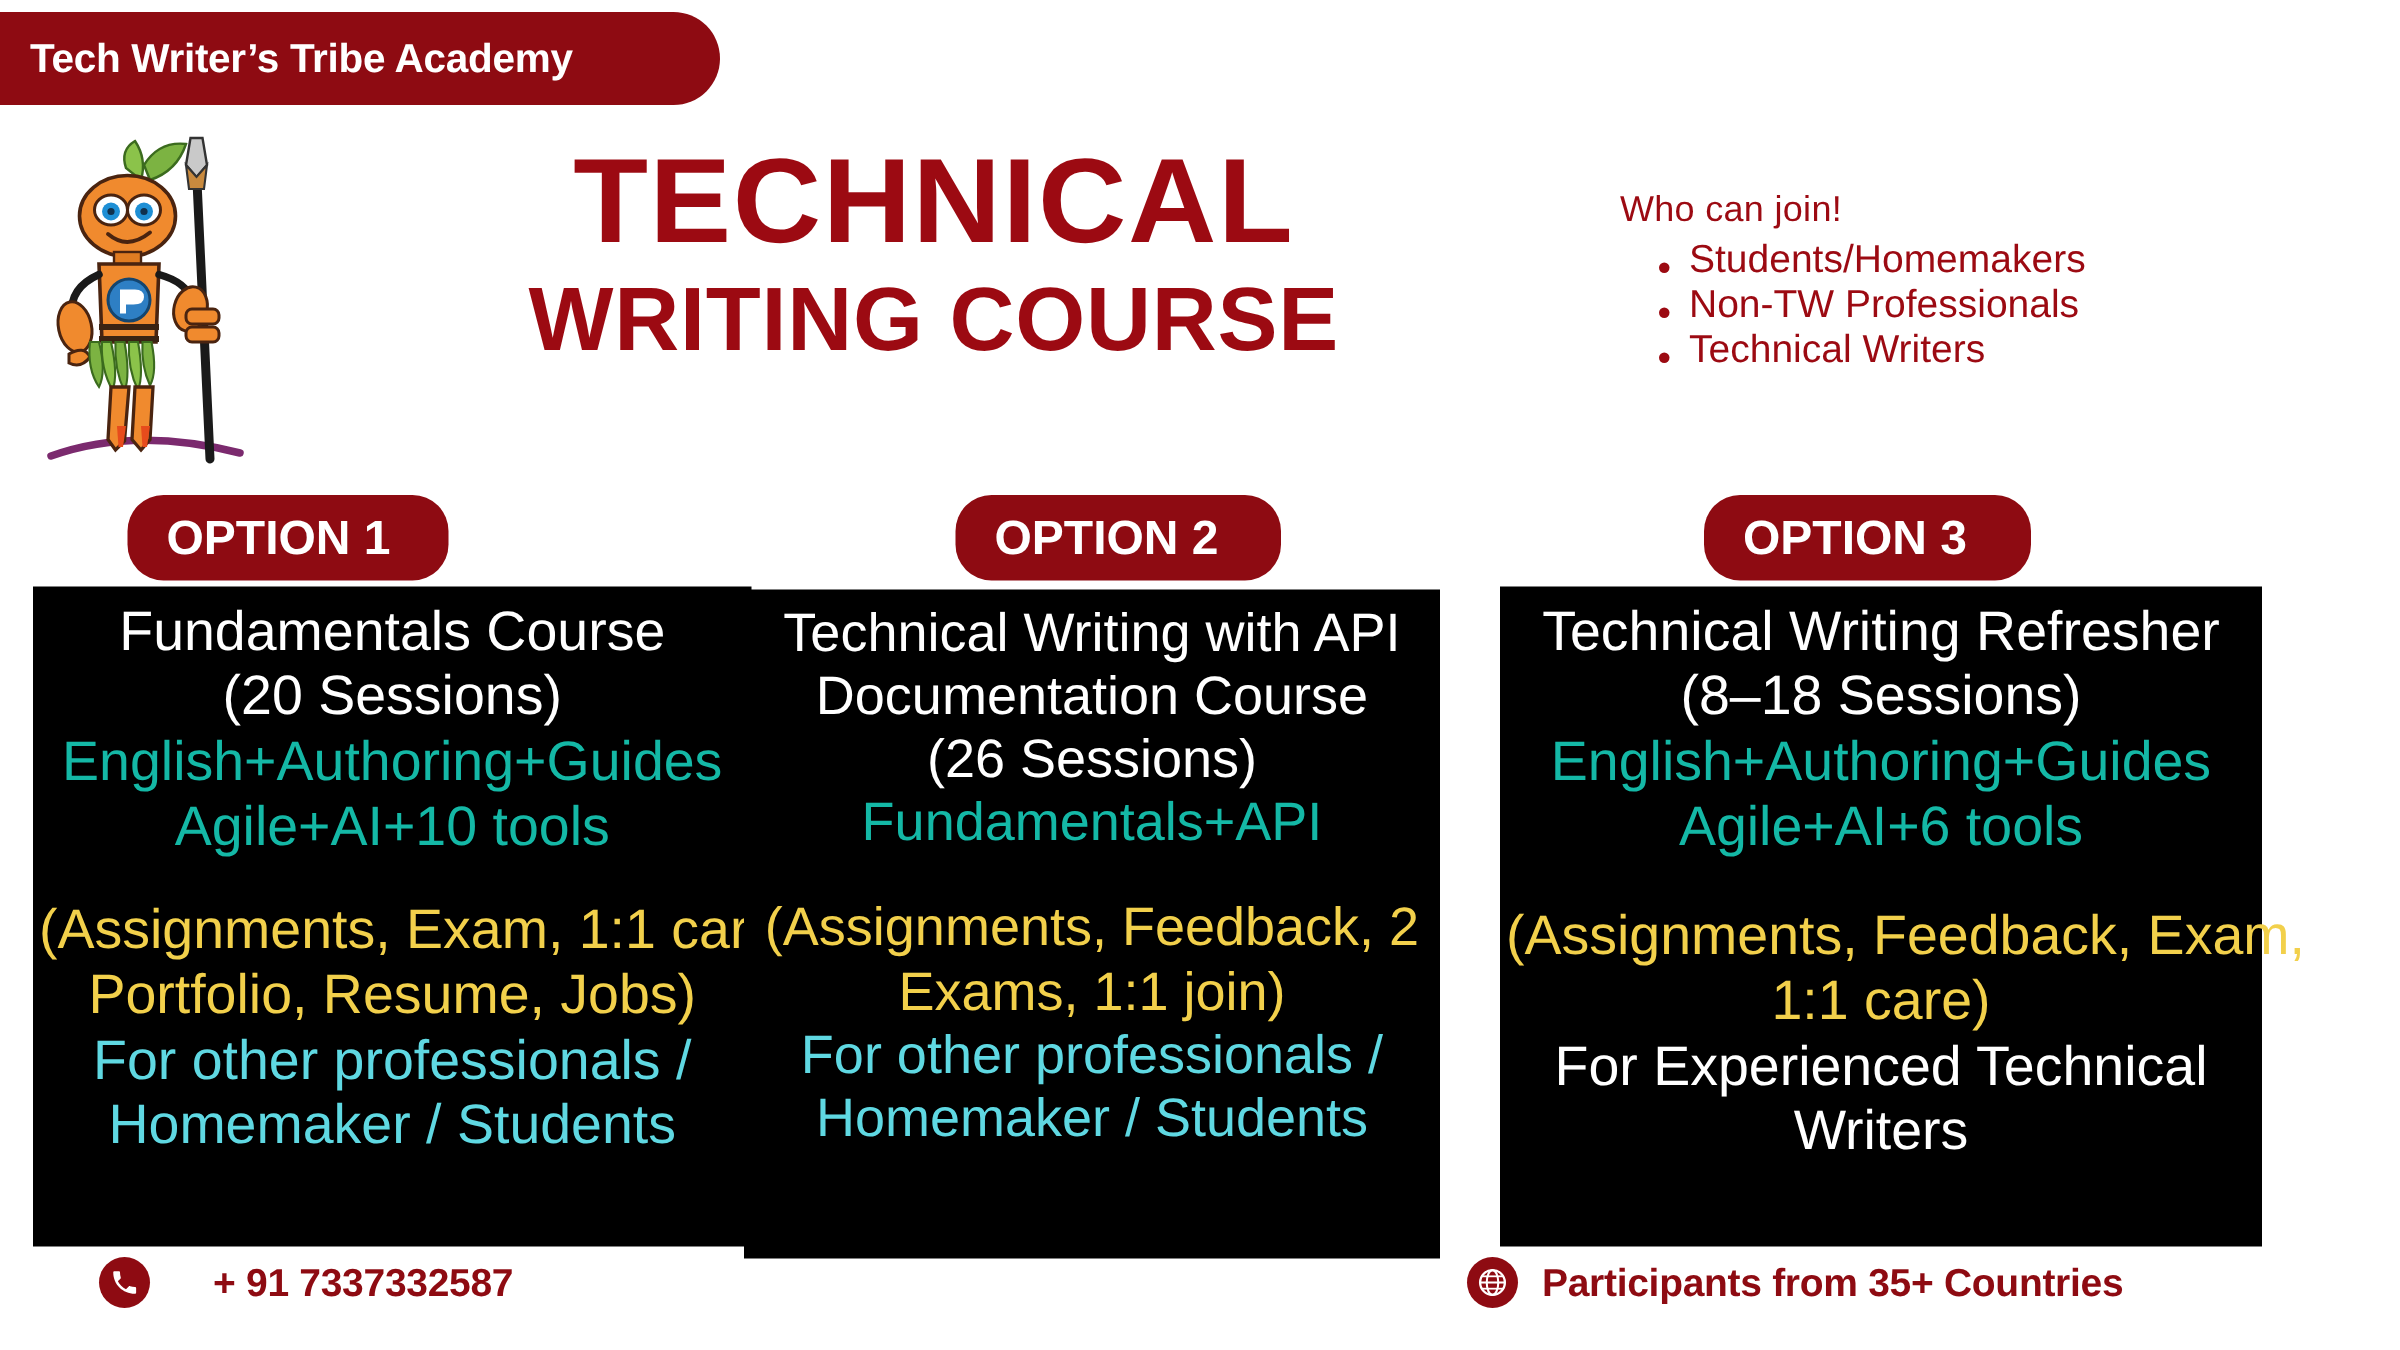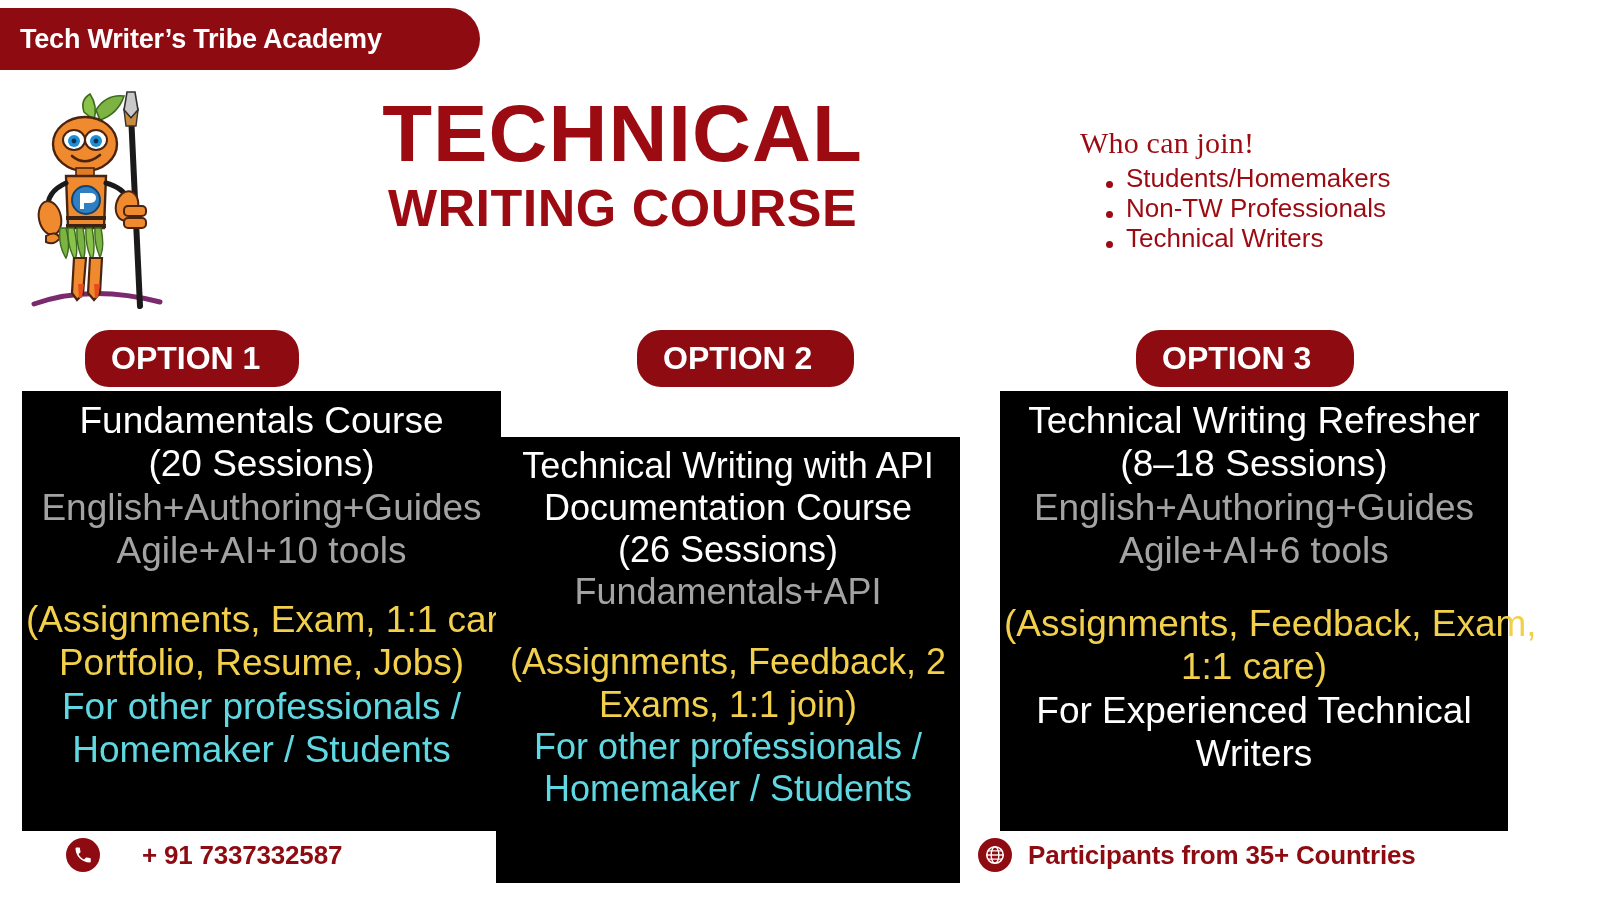--- a/index.html
+++ b/index.html
@@ -63,38 +63,37 @@
     letter-spacing: -1px;
   }
   .title-line-1 {
     display: block;
     font-size: 80px;
     letter-spacing: 1px;
     transform: scaleX(1.02);
   }
   .title-line-2 {
     display: block;
-    font-size: 52px;
+    font-size: 60px;
     letter-spacing: 0.5px;
     margin-top: 10px;
   }
 
   
   .who-block {
     position: absolute;
     left: 1080px;
     top: 126px;
     color: #9C0A12;
   }
   .who-heading {
-    font-size: 30px;
+    font-size: 24px;
     font-weight: normal;
     letter-spacing: 0.2px;
     margin-bottom: 4px;
-    font-family: Liberation Serif, serif;
   }
   .who-list {
     margin: 0;
     padding: 0 0 0 46px;
     list-style: none;
   }
   .who-list li {
     font-size: 26px;
     line-height: 1.15;
     position: relative;
@@ -137,29 +136,29 @@
   
   .card {
     position: absolute;
     background: #000000;
     box-sizing: border-box;
     padding: 8px 4px 0 4px;
     text-align: center;
     overflow: visible;
   }
   #card-1 { left: 22px;   top: 391px; width: 479px; height: 440px; }
-  #card-2 { left: 496px; top: 393px; width: 464px; height: 446px; margin-top: 44px; }
+  #card-2 { left: 496px; top: 393px; width: 464px; height: 446px; }
   #card-3 { left: 1000px;top: 391px; width: 508px; height: 440px; }
 
   .card-line {
     line-height: 1.17;
     white-space: nowrap;
   }
   .ln-white  { color: #ffffff; }
-  .ln-green  { color: #a3a3a3; }
+  .ln-green  { color: #14b8a6; }
   .ln-yellow { color: #F2D04B; }
   .ln-cyan   { color: #5FD8E2; }
 
   #card-1 .card-line { font-size: 37px; }
   #card-2 .card-line { font-size: 36px; }
   #card-3 .card-line { font-size: 37px; }
 
   .card-gap { height: 26px; }
   #card-2 .card-gap { height: 28px; }
   #card-3 .card-gap { height: 30px; }

